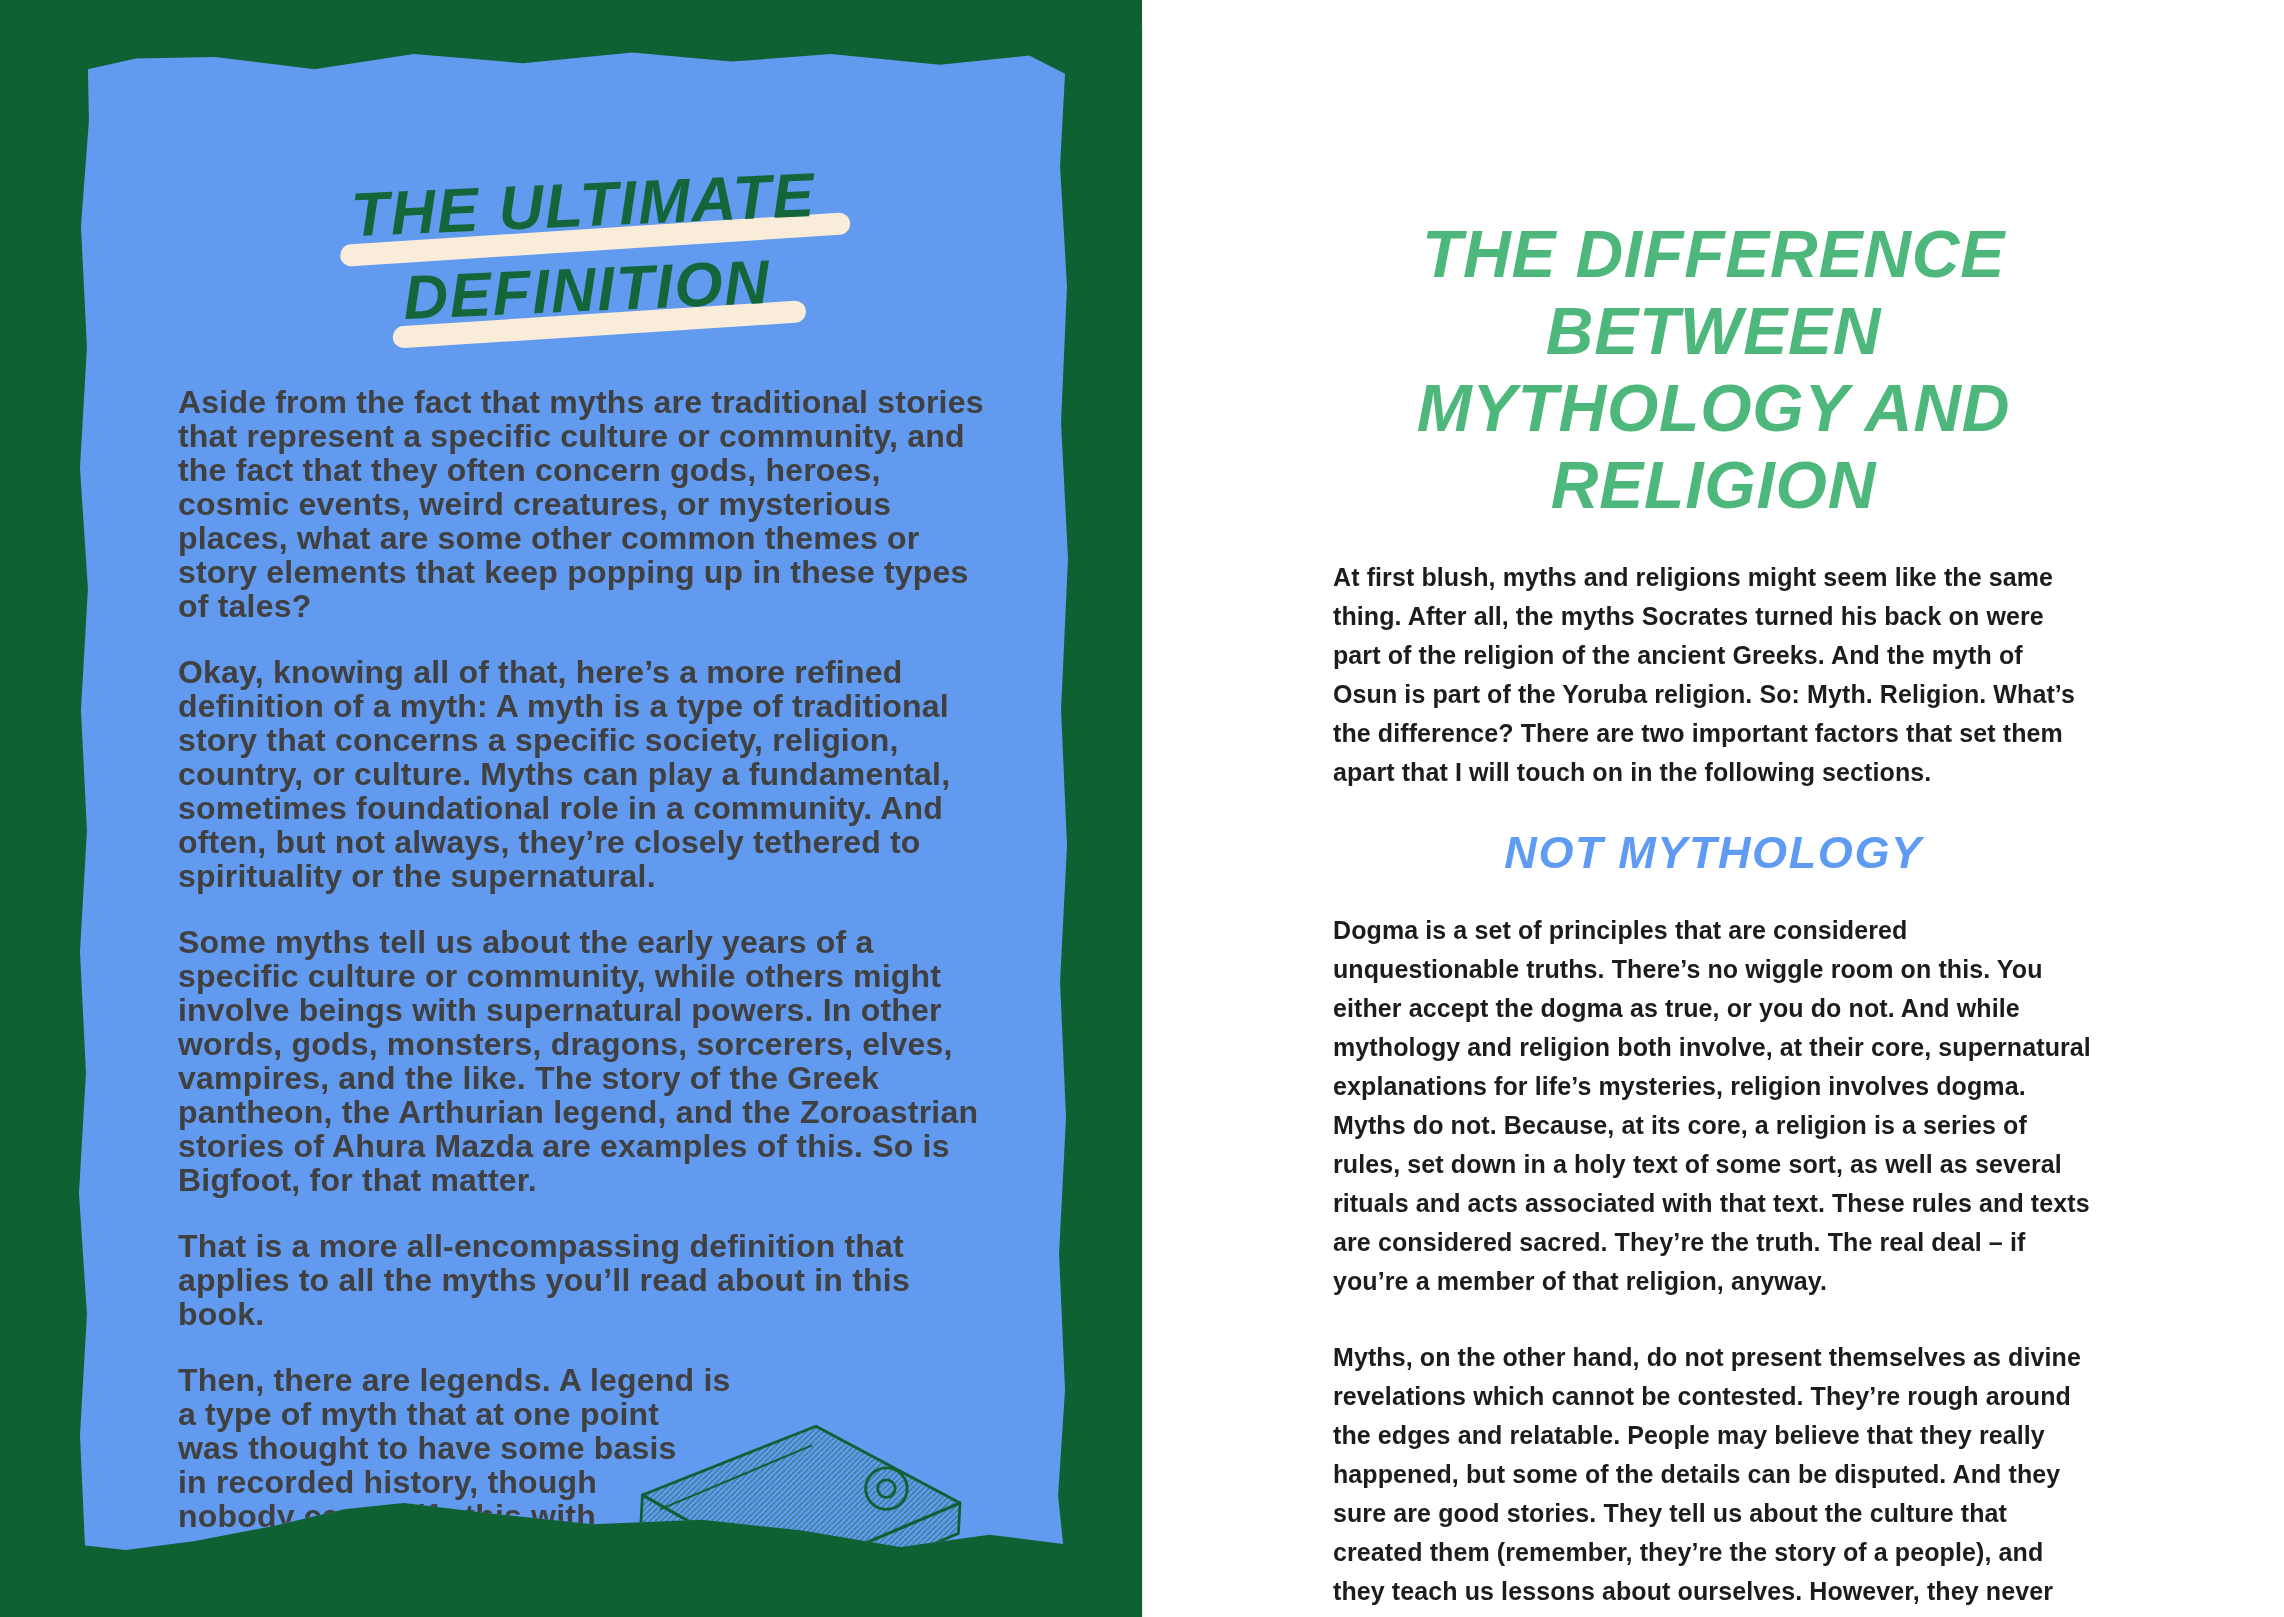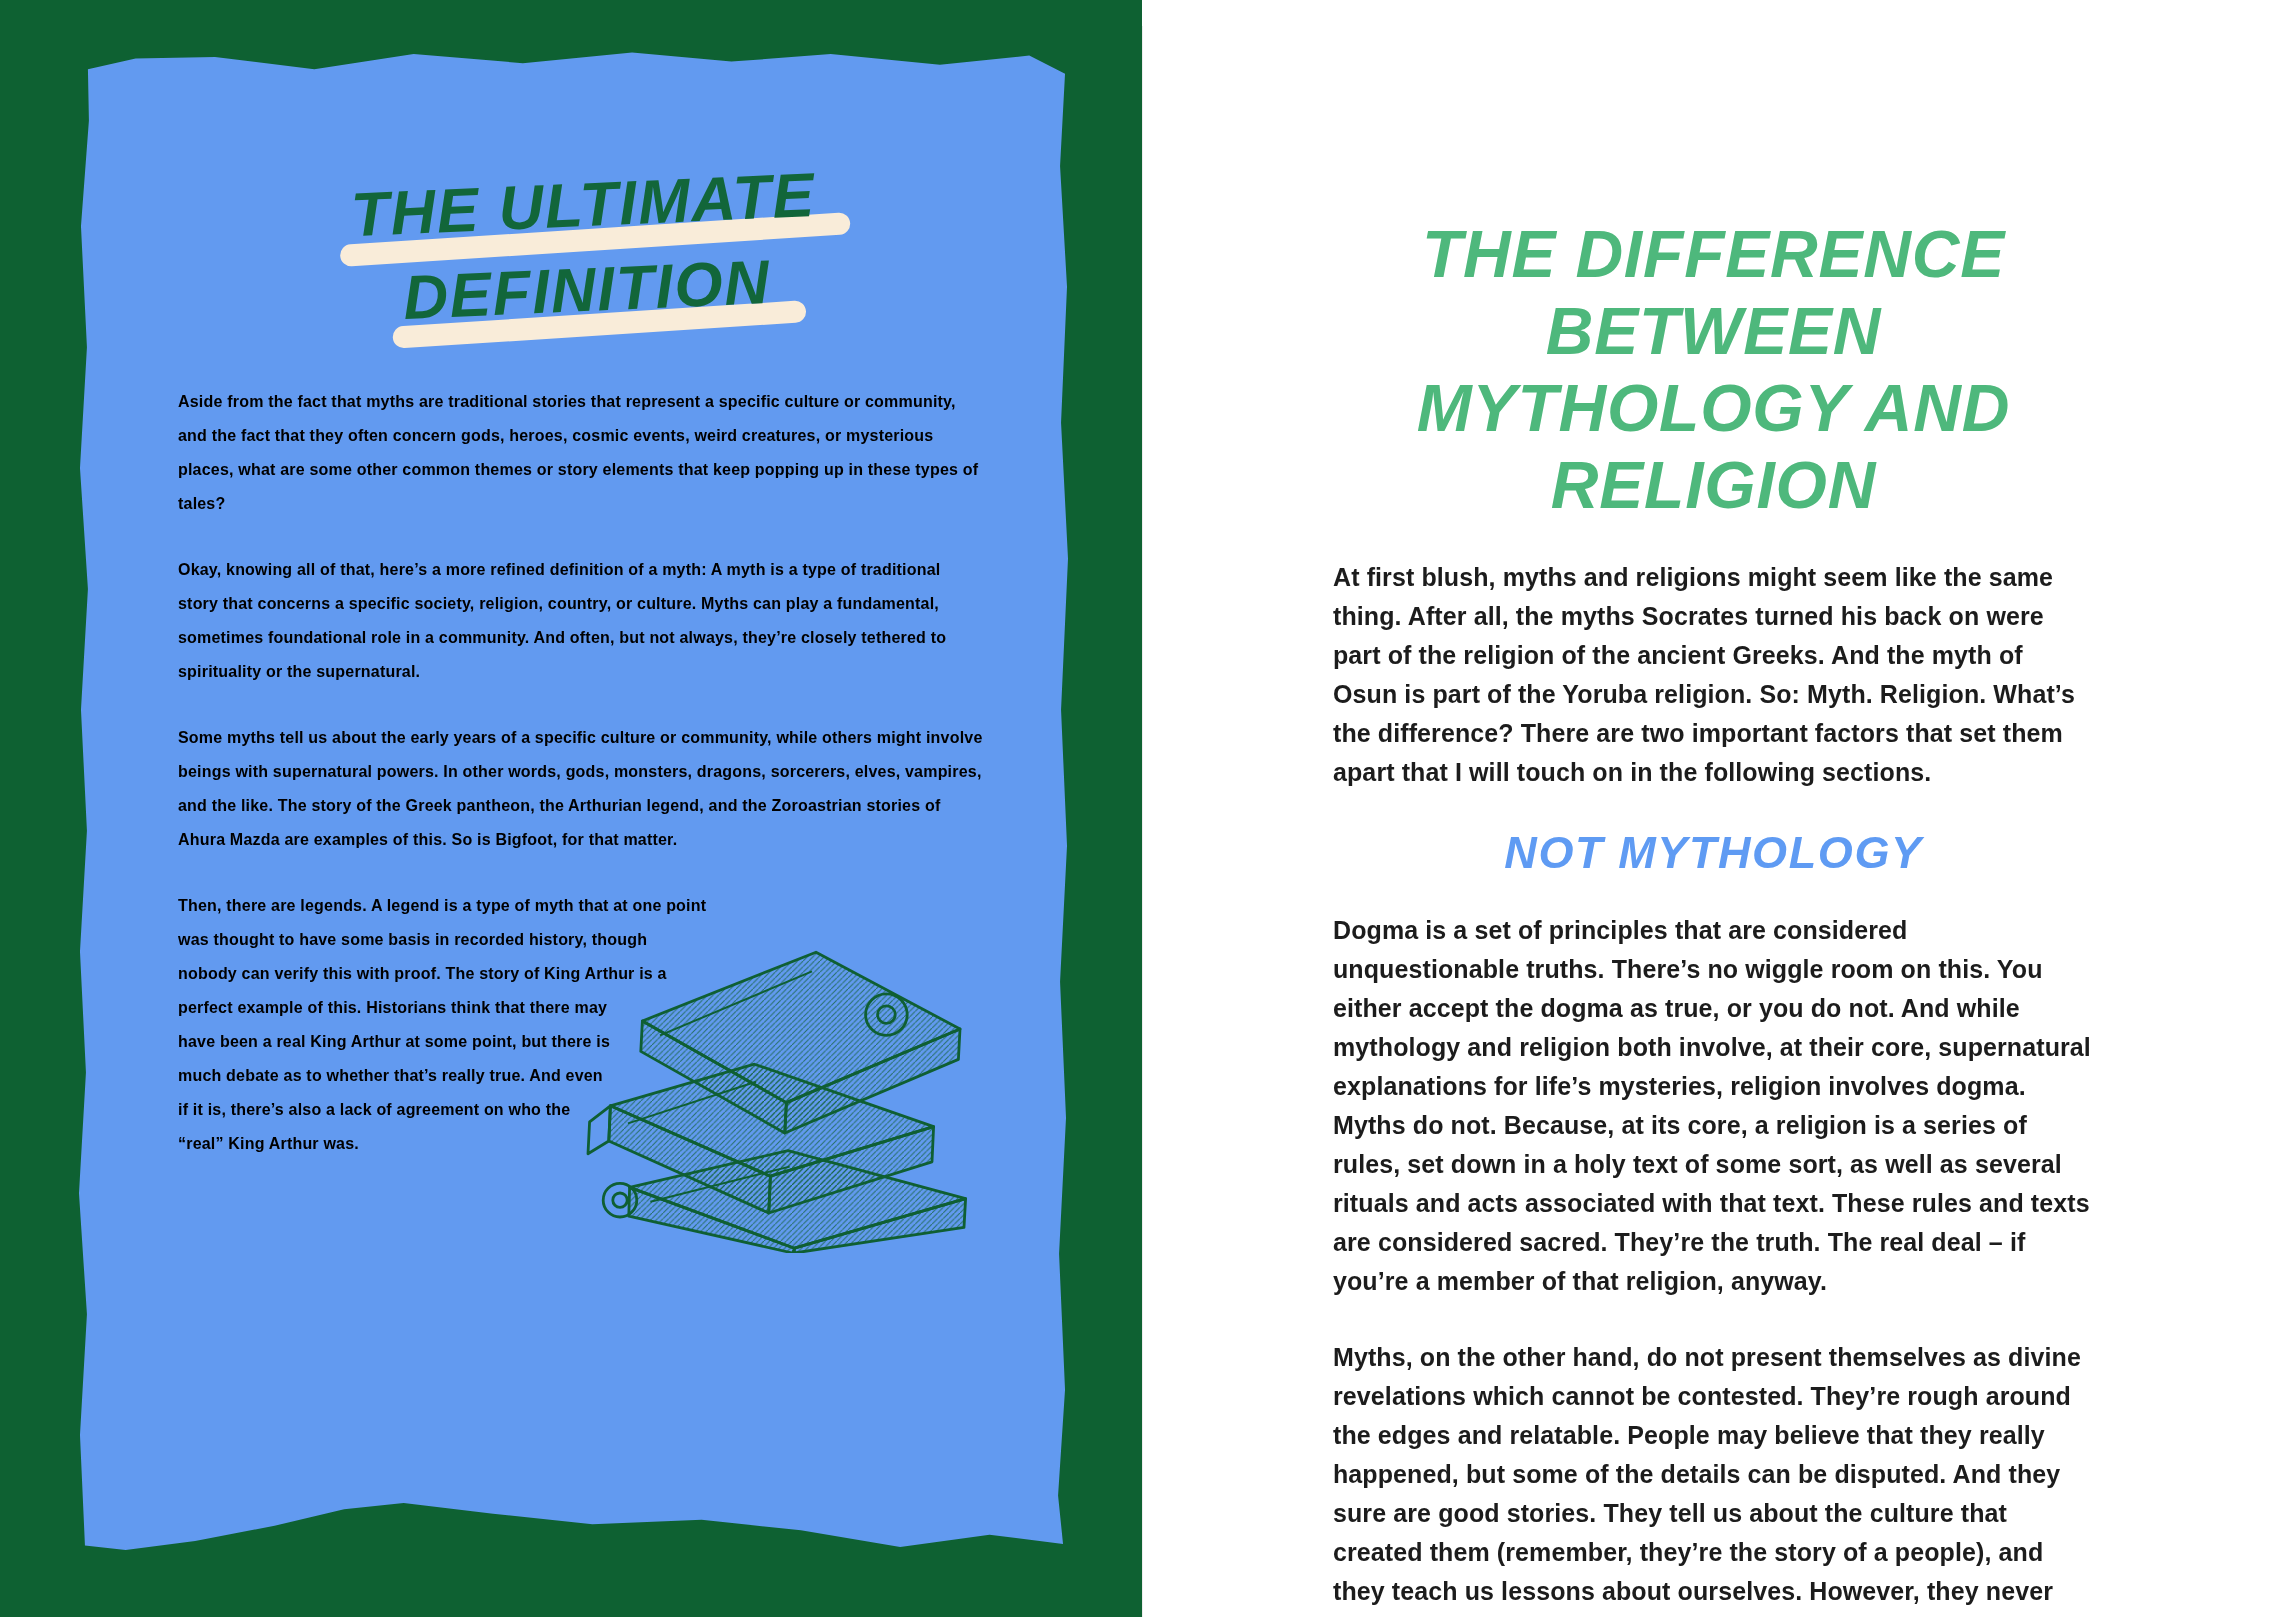--- a/index.html
+++ b/index.html
@@ -40,22 +40,22 @@
   }
   .hl{position:relative;display:inline-block;z-index:0;white-space:nowrap;}
   .hl::after{
     content:"";position:absolute;z-index:-1;
     left:-12.8px;right:-34px;bottom:-3.2px;height:21.6px;
     background:#f9ecd9;border-radius:11.2px;
     transform:rotate(-1.2deg);
   }
   .body-left p{
     margin:0 8px 32px 0;
-    color:#000000;
-    font-weight:700;font-size:16px;line-height:34px;letter-spacing:0.2px;
+    color:#404040;
+    font-weight:700;font-size:32px;line-height:34px;letter-spacing:0.2px;
   }
   .body-left p:last-child{margin-bottom:0;}
   .book-float{
     float:right;width:444px;height:320px;margin:44px 0 0 16px;
     shape-outside:polygon(100% 0%, 48% 6%, 24% 42%, 8% 78%, 0% 100%, 100% 100%);
   }
   .book-float svg{display:block;width:100%;height:100%;}
 
   
   .page-right{
@@ -106,20 +106,21 @@
     <div class="blue-panel">
       <div class="panel-inner">
         <h1 class="title-left">
           <span class="hl">THE ULTIMATE</span><br>
           <span class="hl">DEFINITION</span>
         </h1>
         <div class="body-left">
           <p>Aside from the fact that myths are traditional stories that represent a specific culture or community, and the fact that they often concern gods, heroes, cosmic events, weird creatures, or mysterious places, what are some other common themes or story elements that keep popping up in these types of tales?</p>
           <p>Okay, knowing all of that, here’s a more refined definition of a myth: A myth is a type of traditional story that concerns a specific society, religion, country, or culture. Myths can play a fundamental, sometimes foundational role in a community. And often, but not always, they’re closely tethered to spirituality or the supernatural.</p>
           <p>Some myths tell us about the early years of a specific culture or community, while others might involve beings with supernatural powers. In other words, gods, monsters, dragons, sorcerers, elves, vampires, and the like. The story of the Greek pantheon, the Arthurian legend, and the Zoroastrian stories of Ahura Mazda are examples of this. So is Bigfoot, for that matter.</p>
+          <p>That is a more all-encompassing definition that applies to all the myths you’ll read about in this book.</p>
           <p>
             <span class="book-float">
               <svg viewBox="0 0 555 400" xmlns="http://www.w3.org/2000/svg">
                 <defs>
                   <pattern id="ht" width="7" height="7" patternUnits="userSpaceOnUse">
                     <path d="M0 7 L7 0" stroke="#0f5f33" stroke-width="1.3" opacity="0.75"></path>
                   </pattern>
                 </defs>
                 <g stroke="#0f5f33" stroke-width="3.5" stroke-linejoin="round" fill="url(#ht)">
 

